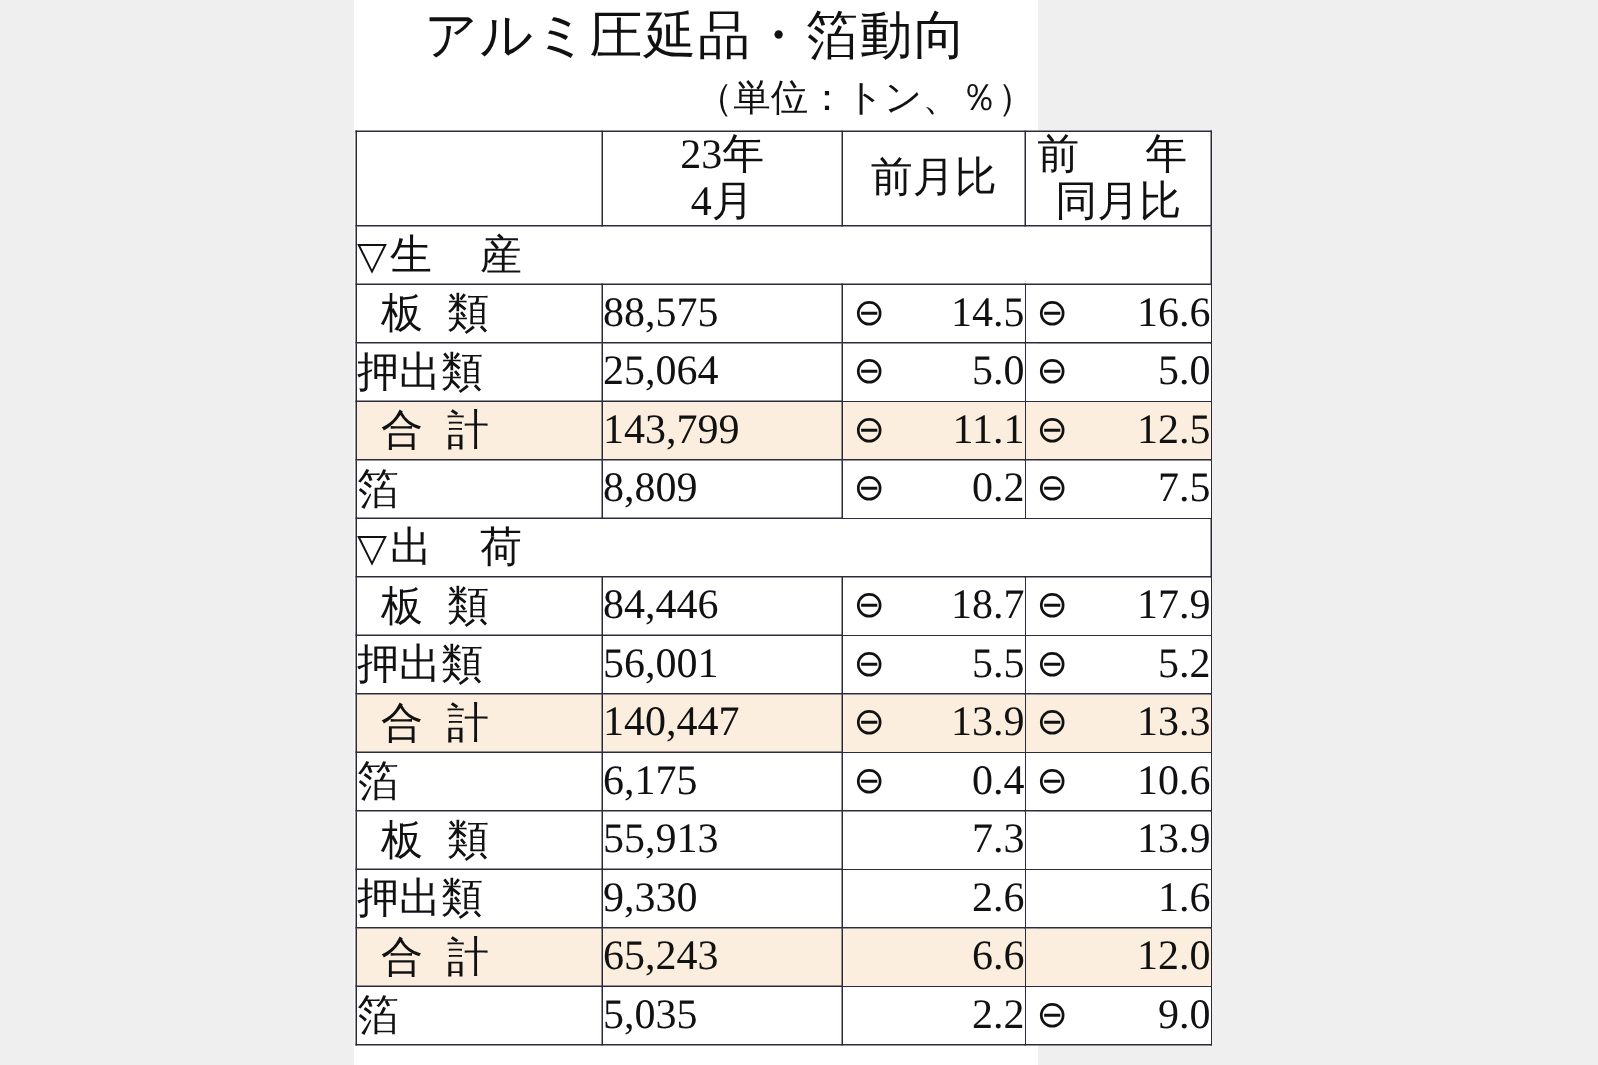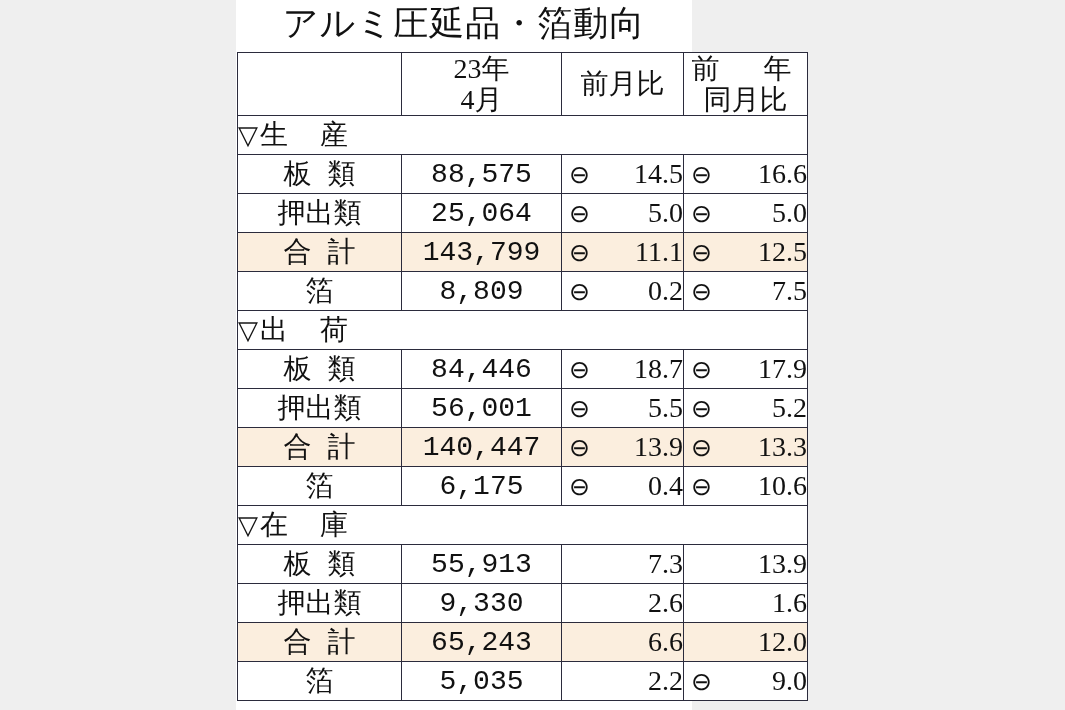--- a/index.html
+++ b/index.html
@@ -71,32 +71,32 @@
   .hdr-wide { letter-spacing: 8px; }
 
   .section-row td {
     text-align: left;
     padding-left: 8px;
     font-size: 28px;
     letter-spacing: 2px;
     margin-top: 44px;
   }
   .label {
-    text-align: center;
+    text-align: left;
     font-size: 28px;
   }
   .label.spread {
     letter-spacing: 16px;
     text-indent: 16px;
   }
   .num {
-    text-align: center;
+    text-align: left;
     padding-right: 8px;
     font-size: 29px;
-    font-family: Liberation Mono, monospace;
+    font-family: Liberation Serif, serif;
   }
   .pct {
     text-align: right;
     padding-right: 8px;
     font-size: 29px;
     position: relative;
   }
   .pct .minus {
     position: absolute;
     left: 7px;
@@ -107,20 +107,21 @@
   }
   tr.total td { background: #fbeede; }
   .tri { font-size: 26px; }
 </style>
 </head>
 <body>
 
 <div class="sheet">
 
   <div class="title">アルミ圧延品・箔動向</div>
+  <div class="unit">（単位：トン、％）</div>
 
   <table class="data">
     <colgroup>
       <col class="c0">
         <col class="c1">
         <col class="c2">
         <col class="c3">
     </colgroup>
     <thead>
       <tr>
@@ -184,23 +185,20 @@
           <td class="num">140,447</td>
           <td class="pct"><span class="minus">⊖</span>13.9</td>
           <td class="pct"><span class="minus">⊖</span>13.3</td>
         </tr>
         <tr>
           <td class="label">箔</td>
           <td class="num">6,175</td>
           <td class="pct"><span class="minus">⊖</span>0.4</td>
           <td class="pct"><span class="minus">⊖</span>10.6</td>
         </tr>
-        <tr class="section-row">
-          <td colspan="4"><span class="tri">▽</span><span>在　庫</span></td>
-        </tr>
         <tr>
           <td class="label spread">板類</td>
           <td class="num">55,913</td>
           <td class="pct">7.3</td>
           <td class="pct">13.9</td>
         </tr>
         <tr>
           <td class="label">押出類</td>
           <td class="num">9,330</td>
           <td class="pct">2.6</td>

